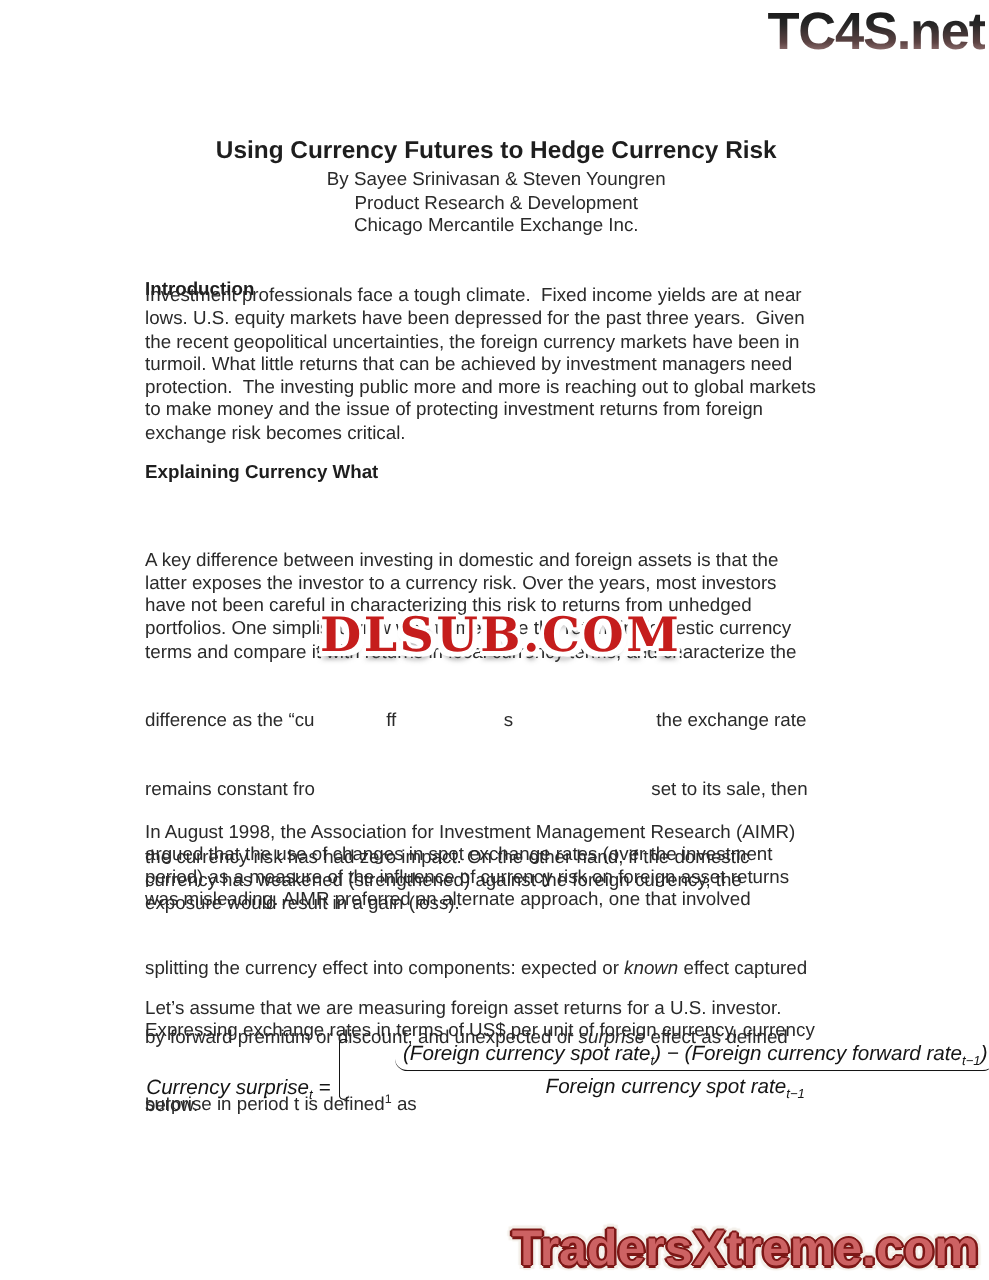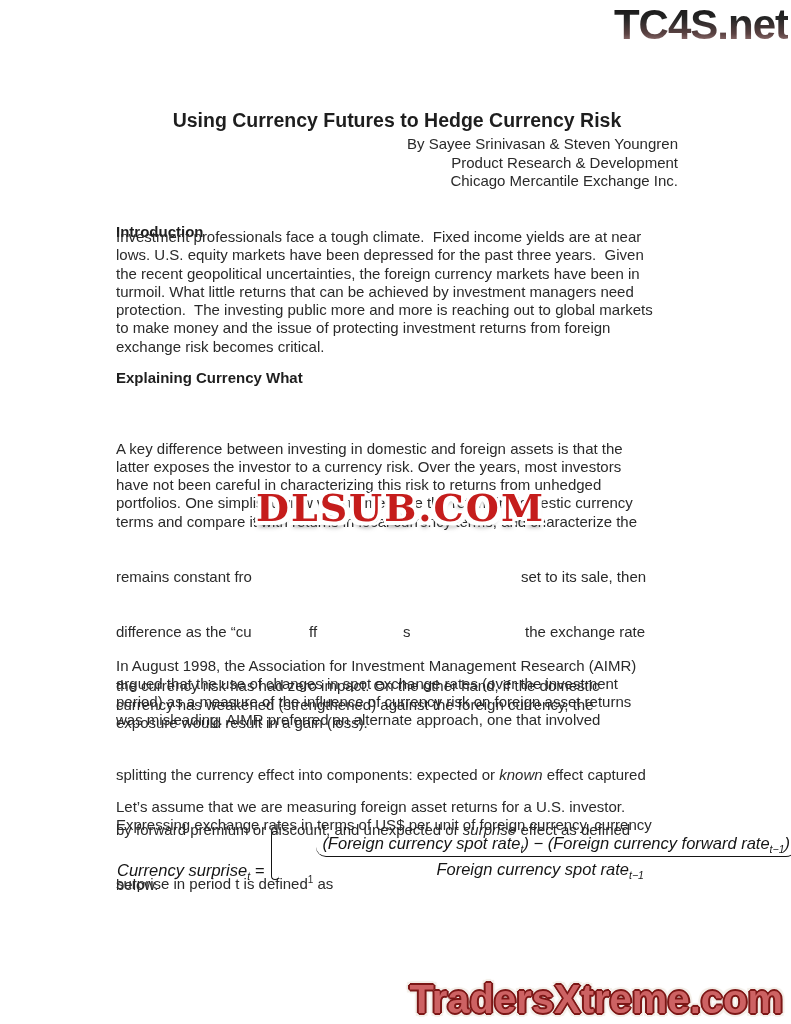--- a/index.html
+++ b/index.html
@@ -41,21 +41,21 @@
   }
 
   
   .doc-title {
     position:absolute; left:116px; top:109px; width:562px;
     text-align:center; font-size:19.5px; font-weight:bold; color:#1e1e1e;
     white-space:nowrap;
   }
   .byline {
     position:absolute; left:116px; top:135px; width:562px;
-    text-align:right; font-size:15px; line-height:18.5px; color:#2a2a2a;
+    text-align:center; font-size:15px; line-height:18.5px; color:#2a2a2a;
     white-space:pre;
   }
   .heading {
     position:absolute; left:116px; font-size:15px; font-weight:bold; color:#1e1e1e;
     white-space:nowrap;
   }
   .h-intro { top:191px;margin-top:32px; }
   .h-explain { top:369px; }
   .para {
     position:absolute; left:116px; width:600px;
@@ -121,28 +121,28 @@
 
   <div class="heading h-explain">Explaining Currency What</div>
 
   <div class="para p2">
     <div>A key difference between investing in domestic and foreign assets is that the
 latter exposes the investor to a currency risk. Over the years, most investors
 have not been careful in characterizing this risk to returns from unhedged
 portfolios. One simplistic view was to measure the return in domestic currency
 terms and compare it with returns in local currency terms, and characterize the</div>
     <div class="wm-line">
-      <span class="frag frag-l">remains constant fro</span>
-      <span class="frag fr2">set to its sale, then</span>
-    </div>
-    <div class="wm-line">
       <span class="frag frag-l">difference as the “cu</span>
       <span class="frag peek1">ff</span>
       <span class="frag peek2">s</span>
       <span class="frag fr1">the exchange rate</span>
+    </div>
+    <div class="wm-line">
+      <span class="frag frag-l">remains constant fro</span>
+      <span class="frag fr2">set to its sale, then</span>
     </div>
     <div>the currency risk has had zero impact. On the other hand, if the domestic
 currency has weakened (strengthened) against the foreign currency, the
 exposure would result in a gain (loss).</div>
   </div>
 
   <div class="para p3">
     <div>In August 1998, the Association for Investment Management Research (AIMR)
 argued that the use of changes in spot exchange rates (over the investment
 period) as a measure of the influence of currency risk on foreign asset returns

